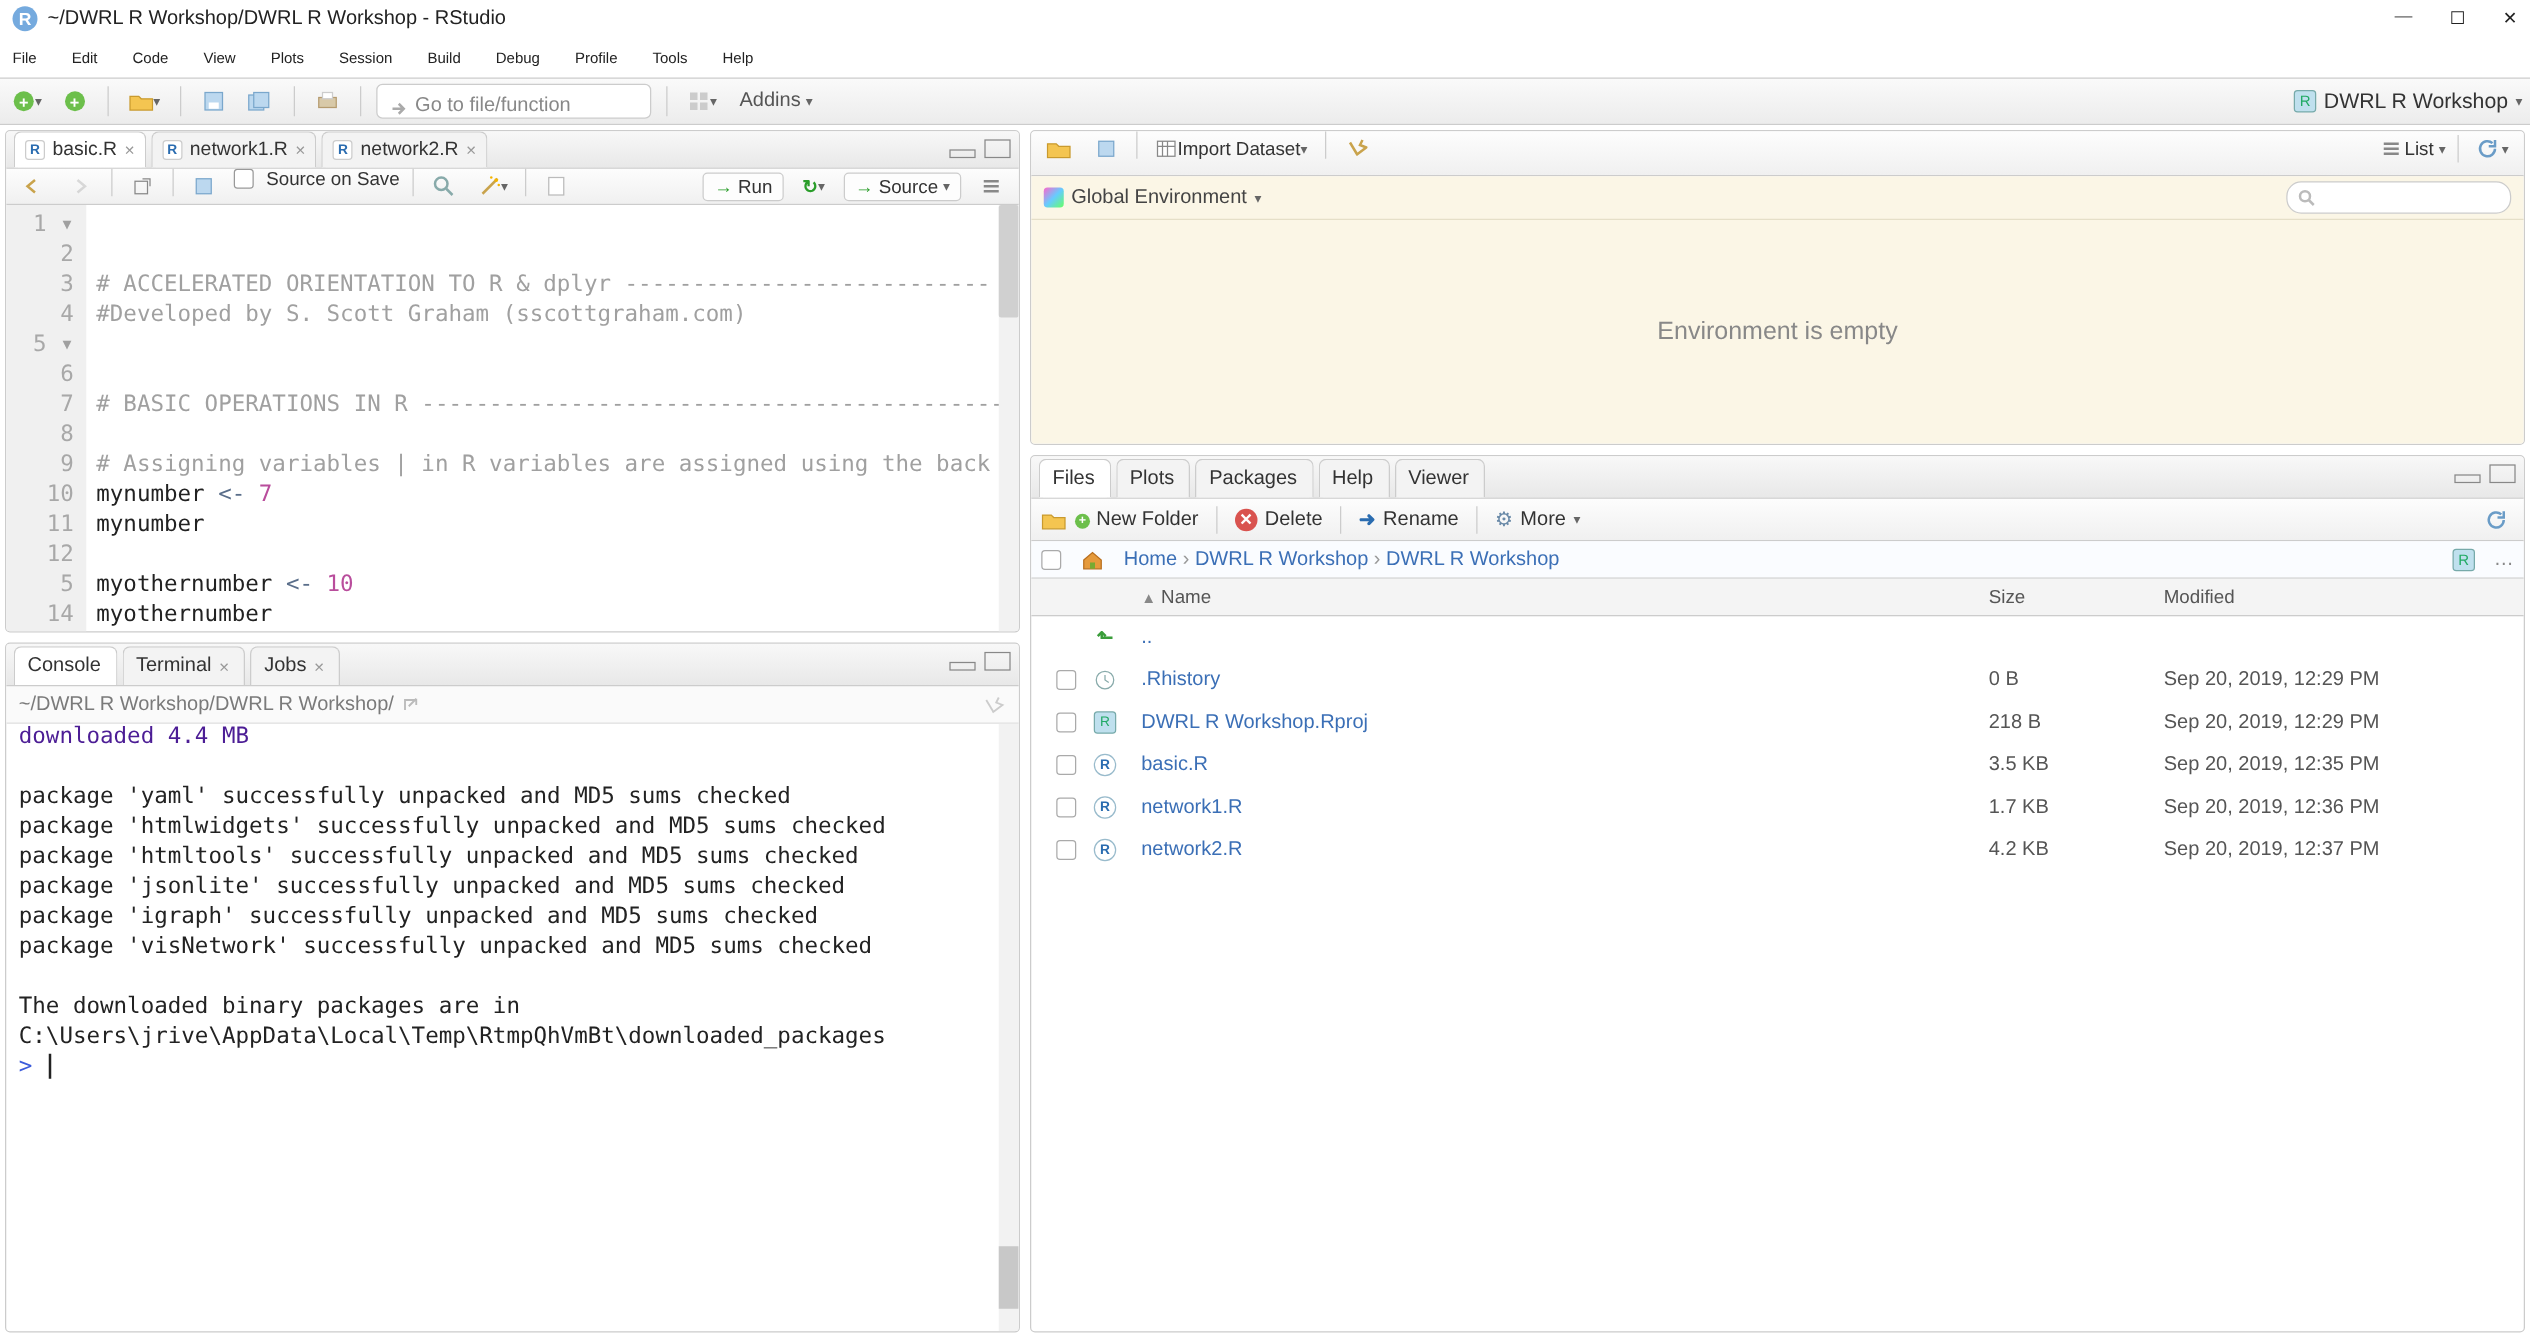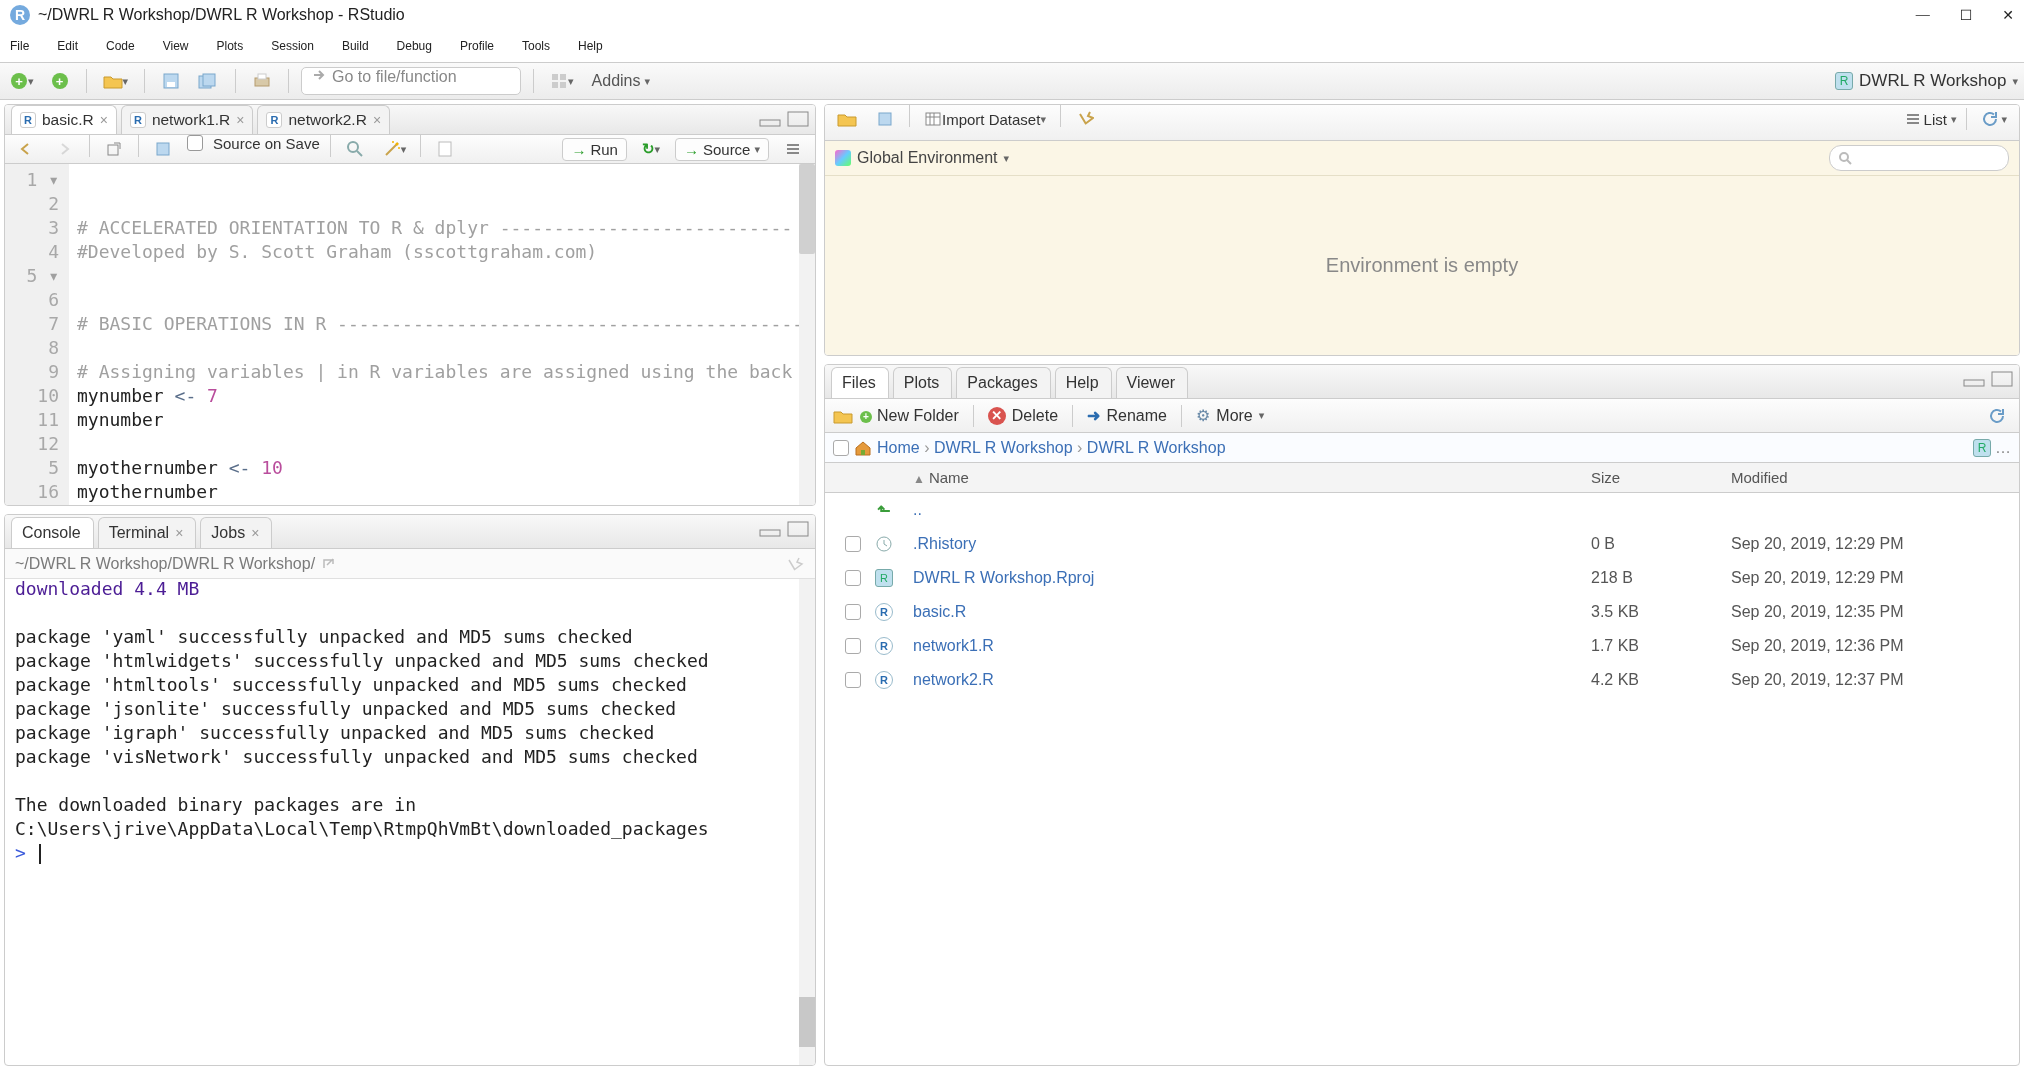--- a/index.html
+++ b/index.html
@@ -7,21 +7,21 @@
   .title-bar { height: 30px; display:flex; align-items:center; padding: 0 10px; justify-content:space-between; }
   .title-left { display:flex; align-items:center; gap:8px; }
   .r-ball { width:20px; height:20px; border-radius:50%; background:#75aade; color:#fff; display:flex; align-items:center; justify-content:center; font-weight:bold; font-size:14px;}
   .win-ctrls { display:flex; gap:30px; font-family: "Segoe UI Symbol"; }
   .win-ctrls span { cursor:default; font-size:14px; }
   .menubar { height:32px; display:flex; align-items:center; padding: 0 10px; gap: 28px; font-size:12px; color:#222; }
   .menubar span { cursor:default; }
   .toolbar { height:38px; border-top:1px solid #ccc; border-bottom:1px solid #ccc; background:linear-gradient(#fafafa,#ececec); display:flex; align-items:center; padding: 0 6px; gap:8px; }
   .tbtn { display:inline-flex; align-items:center; justify-content:center; height:28px; min-width:28px; padding:0 4px; border-radius:4px; }
   .tsep { width:1px; height:24px; background:#ccc; margin:0 4px; }
-  .goto { display:flex; align-items:flex-start; gap:6px; border:1px solid #ccc; border-radius:5px; background:#fff; height:28px; padding:0 10px; color:#888; font-size:16px; min-width:220px;}
+  .goto { display:flex; align-items:flex-end; gap:6px; border:1px solid #ccc; border-radius:5px; background:#fff; height:28px; padding:0 10px; color:#888; font-size:16px; min-width:220px;}
   .addins { display:flex; align-items:center; gap:4px; color:#555; font-size:16px; padding:0 6px;}
   .spacer { flex:1; }
   .proj { display:flex; align-items:center; gap:6px; font-size:17px; color:#333; }
   .cube { width:18px; height:18px; background:#bfe0ee; border:1px solid #7aa; border-radius:3px; display:flex; align-items:center; justify-content:center; font-size:12px; color:#2a6;}
   .car { font-size:11px; color:#666; }
 
   .main-grid { display:grid; grid-template-columns: 820px 1204px; grid-template-rows: 1fr; height: calc(1070px - 30px - 32px - 38px); }
 
   
   .pane { display:flex; flex-direction:column; border:1px solid #ccc; margin:4px; border-radius:4px; overflow:hidden; background:#fff; }
@@ -61,21 +61,21 @@
   .console-scroll { position:absolute; right:0; top:0; bottom:0; width:16px; background:#f2f2f2; }
   .console-scroll .thumb { position:absolute; bottom:18px; width:100%; height:50px; background:#c8c8c8; }
 
   
   .env-body { flex:1; background:#fbf6e6; display:flex; align-items:center; justify-content:center; color:#888; font-size:20px;}
   .env-search { border:1px solid #ccc; border-radius:12px; height:26px; width:180px; background:#fff; display:flex; align-items:center; padding:0 8px; color:#aaa;}
 
   
   .files-tools { height:34px; border-bottom:1px solid #ccc; background:linear-gradient(#fdfdfd,#f0f0f0); display:flex; align-items:center; padding:0 8px; gap:14px; font-size:16px; color:#333;}
   .files-tools .sep { width:1px; height:22px; background:#ccc; }
-  .breadcrumb-row { height:30px; border-bottom:1px solid #ccc; display:flex; align-items:center; padding:0 8px; gap:4px; font-size:16px; color:#3b6fb6; background:#fafcff;justify-content:center;}
+  .breadcrumb-row { height:30px; border-bottom:1px solid #ccc; display:flex; align-items:center; padding:0 8px; gap:15px; font-size:16px; color:#3b6fb6; background:#fafcff;justify-content:center;}
   .breadcrumb-row .chev { color:#999; }
   .fh { height:30px; border-bottom:1px solid #ccc; display:grid; grid-template-columns: 40px 40px 1fr 140px 280px; align-items:center; padding:0 8px; font-size:15px; color:#555; background:#f4f4f4;}
   .frow { height:34px; display:grid; grid-template-columns: 40px 40px 1fr 140px 280px; align-items:center; padding:0 8px; font-size:16px; color:#3b6fb6;}
   .frow .meta { color:#555; }
   .ck { width:16px; height:16px; border:1px solid #aaa; border-radius:3px; background:#fff; margin:auto;}
   .fico { width:22px; height:22px; display:flex; align-items:center; justify-content:center; }
   .up-arrow { color:#3a9d3a; font-weight:bold; }
   svg { display:block; }
 
   .run-btn { display:flex; align-items:center; gap:4px; border:1px solid #ccc; border-radius:4px; padding:2px 8px; background:#fdfdfd;}
@@ -311,21 +311,21 @@
               <div>4</div>
               <div>5<span class="fold"> ▾</span></div>
               <div>6</div>
               <div>7</div>
               <div>8</div>
               <div>9</div>
               <div>10</div>
               <div>11</div>
               <div>12</div>
               <div>5</div>
-              <div>16</div>
+              <div>14</div>
               <div>15</div>
             </div>
           <div class="code" id="code">
             <div class="ln"><span class="cmt"># ACCELERATED ORIENTATION TO R &amp; dplyr ---------------------------</span></div><div class="ln"><span class="cmt">#Developed by S. Scott Graham (sscottgraham.com)</span></div><div class="ln"></div><div class="ln"></div><div class="ln"><span class="cmt"># BASIC OPERATIONS IN R -------------------------------------------------</span></div><div class="ln"></div><div class="ln"><span class="cmt"># Assigning variables | in R variables are assigned using the back arrow &lt;-</span></div><div class="ln"><span class="id">mynumber </span><span class="op">&lt;- </span><span class="num">7</span></div><div class="ln"><span class="id">mynumber</span></div><div class="ln"></div><div class="ln"><span class="id">myothernumber </span><span class="op">&lt;- </span><span class="num">10</span></div><div class="ln"><span class="id">myothernumber</span></div><div class="ln"><span class="id">mynumber</span><span class="op">+</span><span class="id">myothernumber</span></div><div class="scrollv">
               
               <div class="thumb"></div>
               
             </div>
           </div>
         </div>

